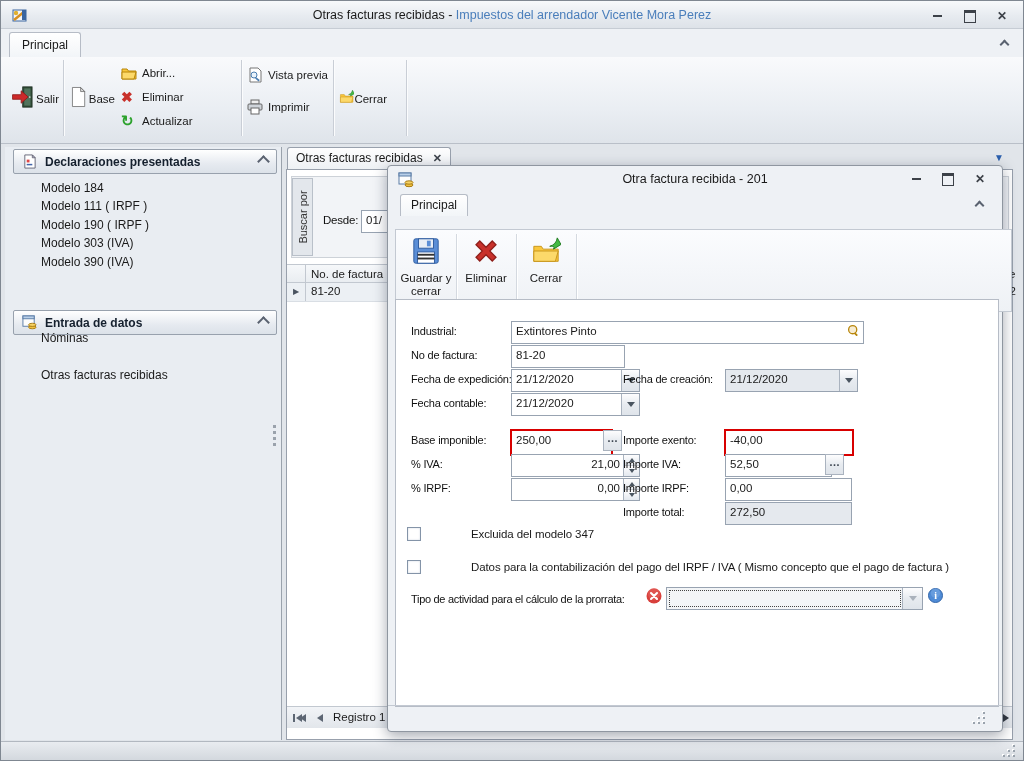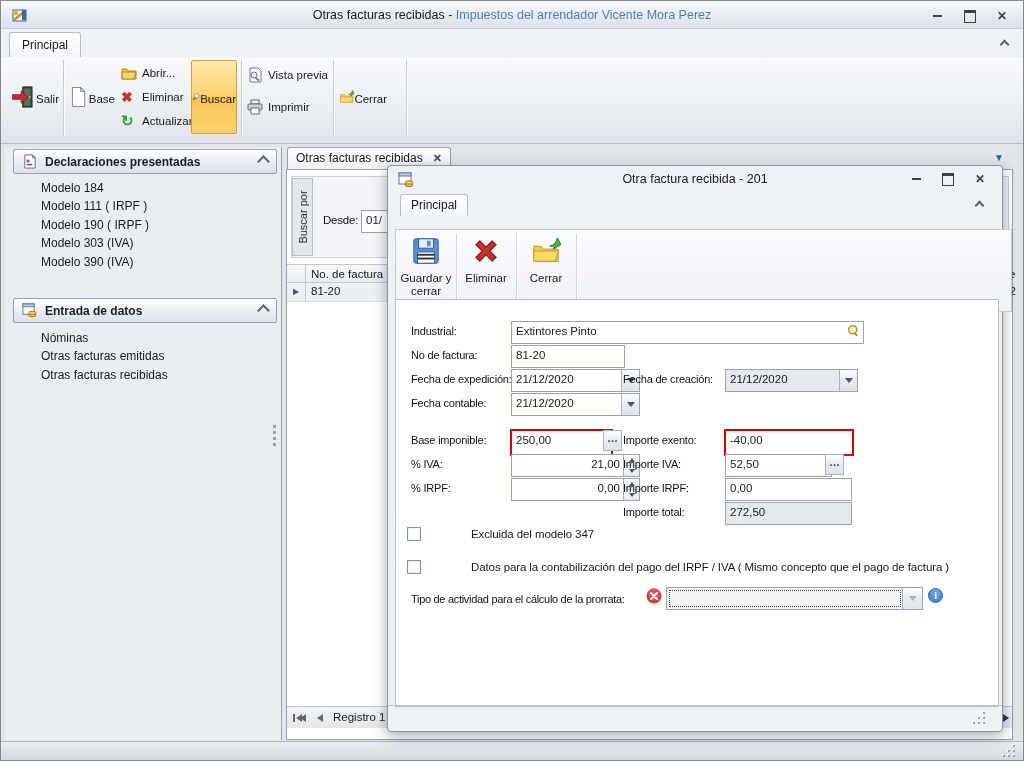--- a/index.html
+++ b/index.html
@@ -148,28 +148,20 @@
     </div>
     <div class="abs smallbtn" style="left:120px;top:30px;width:70px">
       <span class="sicon x-red">✖</span>
       <span>Eliminar</span>
     </div>
     <div class="abs smallbtn" style="left:120px;top:54px;width:70px">
       <span class="sicon refresh-green">↻</span>
       <span>Actualizar</span>
     </div>
 
-    <div class="abs bigbtn selectedbtn" style="left:190px;top:3px;width:46px;height:74px">
-      <svg class="bicon" viewBox="0 0 32 32">
-          <circle cx="19" cy="12" r="9" fill="#d6eafc" stroke="#4a7db0" stroke-width="2.5"></circle>
-          <circle cx="16.5" cy="9.5" r="3.5" fill="#ffffff" opacity="0.85"></circle>
-          <rect x="3" y="20" width="13" height="5" rx="2" transform="rotate(-38 9.5 22.5)" fill="#b5762f" stroke="#8a551c"></rect>
-        </svg>
-      <span>Buscar</span>
-    </div>
     <div class="abs rb-sep" style="left:240px"></div>
 
     <div class="abs smallbtn" style="left:246px;top:8px;width:84px">
       <svg class="sicon" viewBox="0 0 16 16">
           <path d="M3 1 h8 l3 3 v11 H3 z" fill="#fff" stroke="#777"></path>
           <circle cx="7" cy="8" r="3" fill="#e8f2fb" stroke="#4a7db0"></circle>
           <rect x="9.2" y="10.2" width="4.5" height="1.8" transform="rotate(38 9.2 10.2)" fill="#4a7db0"></rect>
         </svg>
       <span>Vista previa</span>
     </div>
@@ -207,32 +199,31 @@
         </svg>
       <span>Declaraciones presentadas</span>
       <span class="hchev chev-up"></span>
     </div>
     <div class="abs sb-item" style="top:33px">Modelo 184</div>
     <div class="abs sb-item" style="top:51px">Modelo 111 ( IRPF )</div>
     <div class="abs sb-item" style="top:70px">Modelo 190 ( IRPF )</div>
     <div class="abs sb-item" style="top:88px">Modelo 303 (IVA)</div>
     <div class="abs sb-item" style="top:107px">Modelo 390 (IVA)</div>
 
-    <div class="abs sb-header" style="top:151px">
+    <div class="abs sb-header" style="top:163px">
       <svg class="hicon" viewBox="0 0 16 16">
           <rect x="1" y="1" width="12" height="11" fill="#fdfdfd" stroke="#5a7ca6"></rect>
           <rect x="1" y="1" width="12" height="3" fill="#b9cfe8" stroke="#5a7ca6"></rect>
           <ellipse cx="11" cy="13" rx="4" ry="1.7" fill="#f2c23e" stroke="#a87d18"></ellipse>
           <ellipse cx="11" cy="10.5" rx="4" ry="1.7" fill="#f6d264" stroke="#a87d18"></ellipse>
         </svg>
       <span>Entrada de datos</span>
       <span class="hchev chev-up"></span>
     </div>
     <div class="abs sb-item" style="top:183px">Nóminas</div>
-    <div class="abs sb-item" style="top:201px">Otras facturas emitidas</div>
     <div class="abs sb-item" style="top:220px">Otras facturas recibidas</div>
 
     <div class="abs splitter-dots" style="left:268px;top:278px">
         <span></span>
         <span></span>
         <span></span>
         <span></span>
       </div>
   </div>
 

